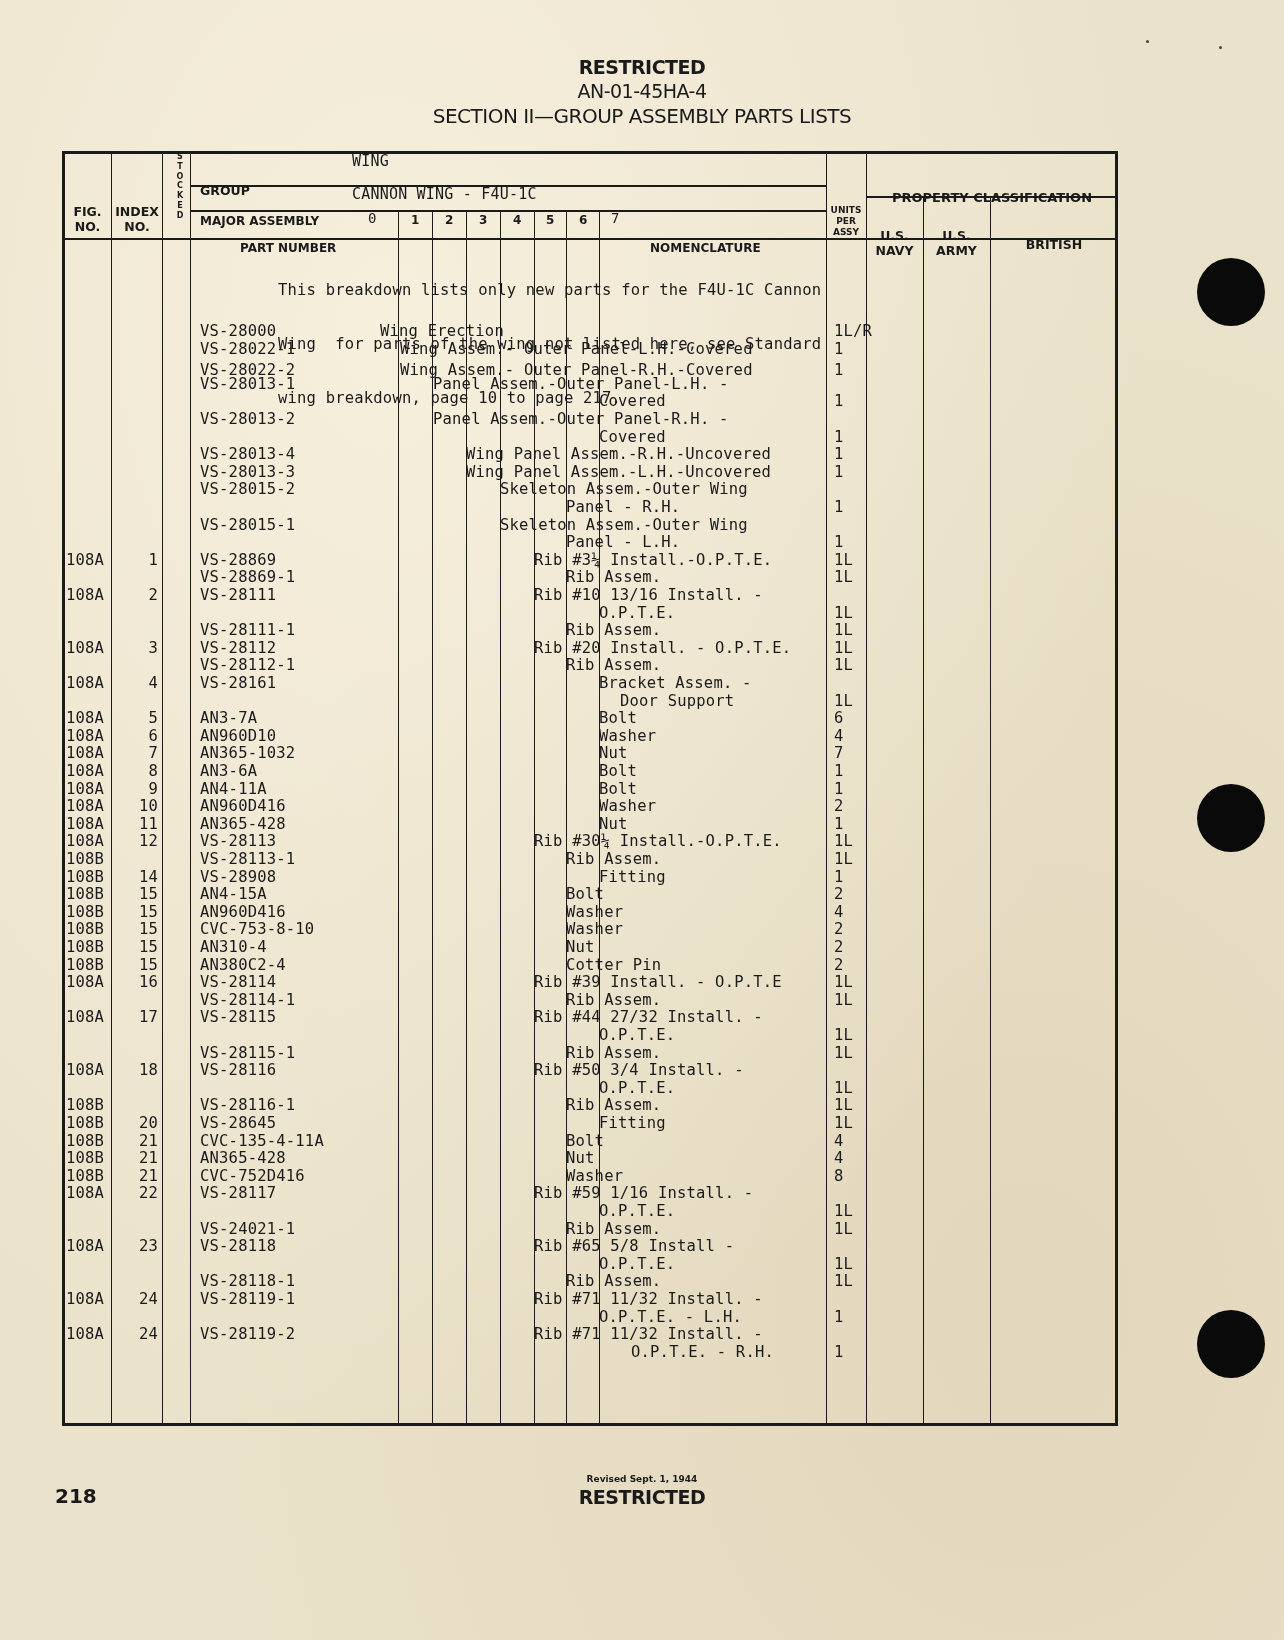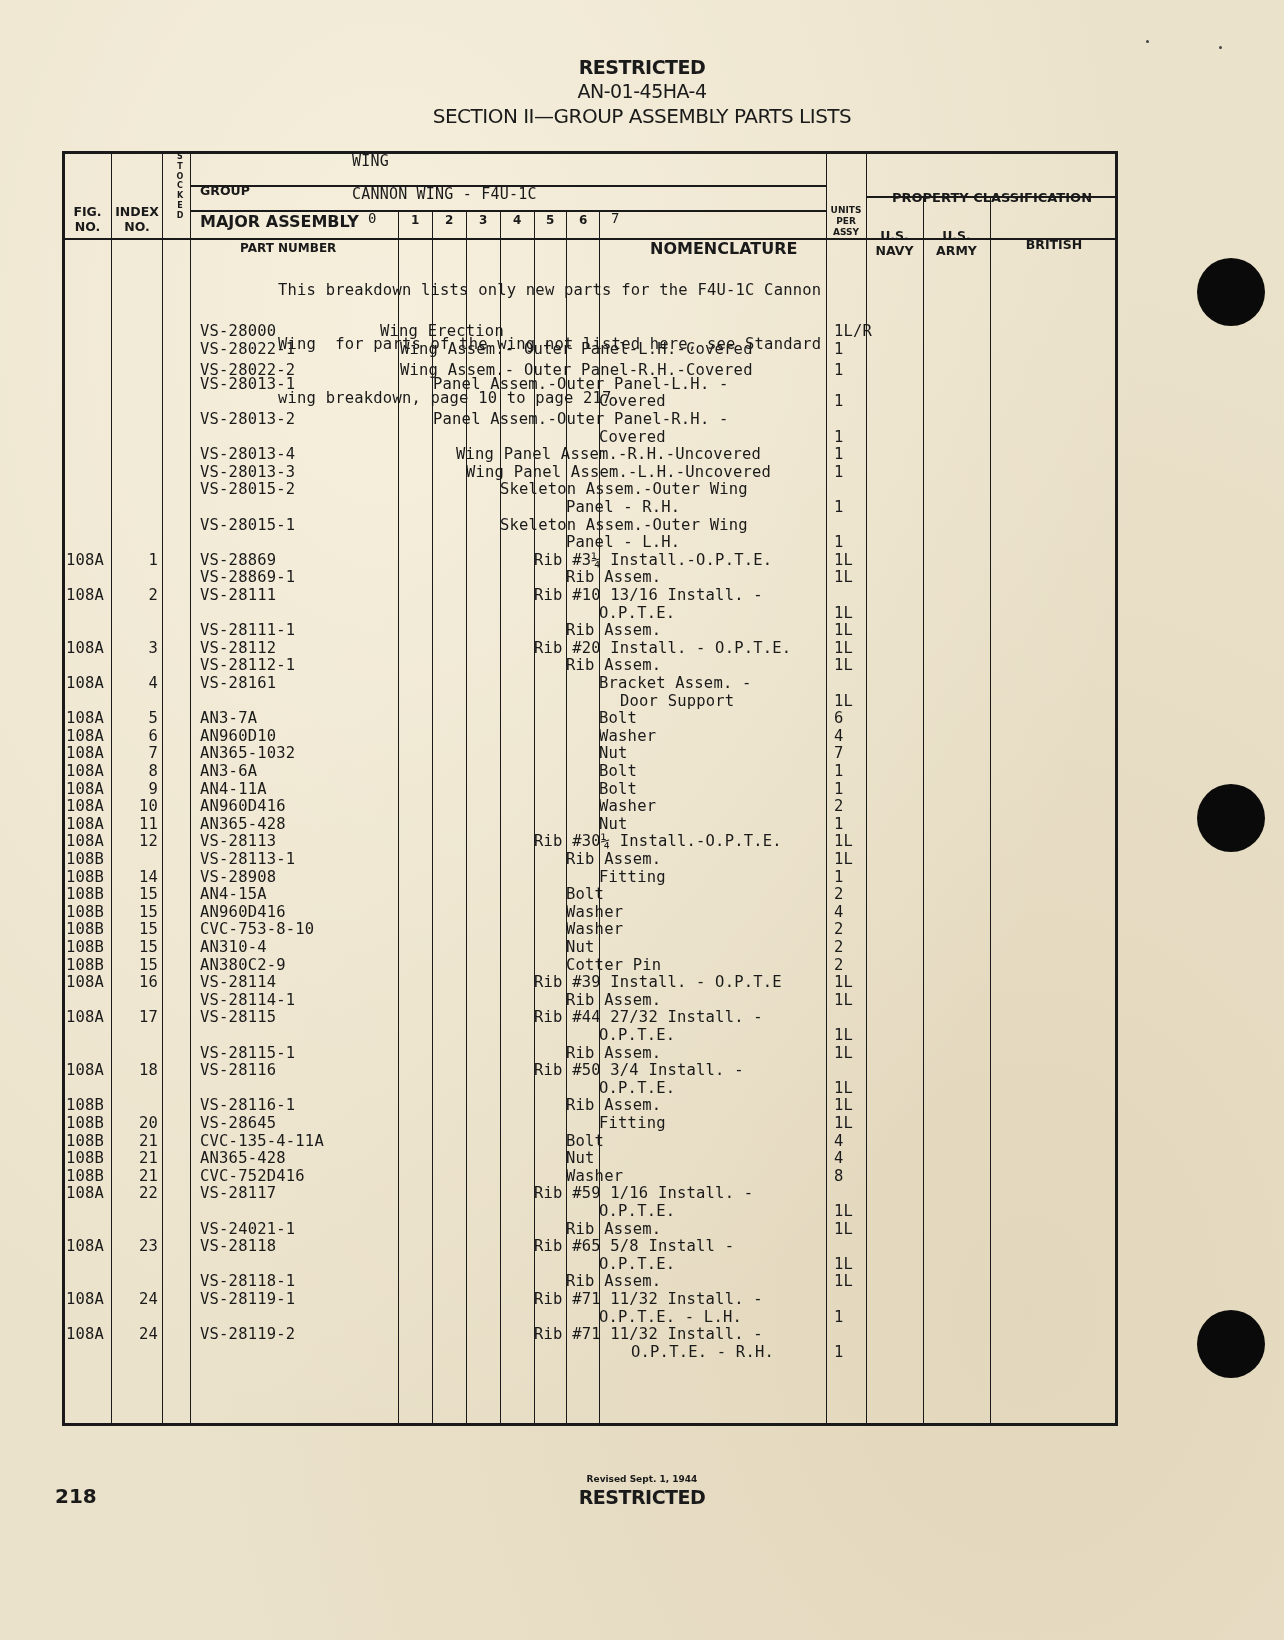--- a/index.html
+++ b/index.html
@@ -86,32 +86,32 @@
   <div>S</div>
   <div>T</div>
   <div>O</div>
   <div>C</div>
   <div>K</div>
   <div>E</div>
   <div>D</div>
 </div>
 <div class="hcell" style="left:200px;top:159px;text-align:left">GROUP</div>
 <div class="hval typed" style="left:352px;top:152px;font-size:15px">WING</div>
-<div class="hcell" style="left:200px;top:190px;text-align:center;font-size:16px">MAJOR ASSEMBLY</div>
+<div class="hcell" style="left:200px;top:190px;text-align:center;font-size:12px">MAJOR ASSEMBLY</div>
 <div class="hval typed" style="left:352px;top:185px;font-size:15px">CANNON WING - F4U-1C</div>
 <div class="hcell" style="left:240px;top:217px;text-align:left;font-size:12px">PART NUMBER</div>
 <div class="digit" style="left:368px;font-weight:normal;font-family:'DejaVu Sans Mono',monospace;font-size:14px;top:210px">0</div>
 <div class="digit" style="left:411px">1</div>
 <div class="digit" style="left:445px">2</div>
 <div class="digit" style="left:479px">3</div>
 <div class="digit" style="left:513px">4</div>
 <div class="digit" style="left:546px">5</div>
 <div class="digit" style="left:579px">6</div>
 <div class="digit" style="left:611px;font-weight:normal;font-family:'DejaVu Sans Mono',monospace;font-size:14px;top:210px">7</div>
-<div class="hcell" style="left:650px;top:217px;text-align:right;font-size:16px">NOMENCLATURE</div>
+<div class="hcell" style="left:650px;top:217px;text-align:right;font-size:12px">NOMENCLATURE</div>
 <div class="hcell hsmall" style="left:826px;top:181px;width:40px">
   <div>UNITS</div>
   <div>PER</div>
   <div>ASSY</div>
 </div>
 <div class="hcell" style="left:866px;top:166px;width:252px;font-size:13px">PROPERTY CLASSIFICATION</div>
 <div class="hcell" style="left:866px;top:204px;width:57px">
   <div>U.S.</div>
   <div>NAVY</div>
 </div>
@@ -128,21 +128,21 @@
 </div>
 
 <div id="rows">
     <div class="row typed" style="top: 322px;"><span class="c-fig"></span><span class="c-idx"></span><span class="c-part">VS-28000</span><span class="c-nom" style="left:380px">Wing Erection</span><span class="c-units">1L/R</span></div>
     <div class="row typed" style="top: 339.6px;"><span class="c-fig"></span><span class="c-idx"></span><span class="c-part">VS-28022-1</span><span class="c-nom" style="left:400px">Wing Assem.- Outer Panel-L.H.-Covered</span><span class="c-units">1</span></div>
     <div class="row typed" style="top: 361px; text-align: right;"><span class="c-fig"></span><span class="c-idx"></span><span class="c-part">VS-28022-2</span><span class="c-nom" style="left:400px">Wing Assem.- Outer Panel-R.H.-Covered</span><span class="c-units">1</span></div>
     <div class="row typed" style="top: 374.8px;"><span class="c-fig"></span><span class="c-idx"></span><span class="c-part">VS-28013-1</span><span class="c-nom" style="left:433px">Panel Assem.-Outer Panel-L.H. -</span><span class="c-units"></span></div>
     <div class="row typed" style="top: 392.4px;"><span class="c-fig"></span><span class="c-idx"></span><span class="c-part"></span><span class="c-nom" style="left:599px">Covered</span><span class="c-units">1</span></div>
     <div class="row typed" style="top: 410px;"><span class="c-fig"></span><span class="c-idx"></span><span class="c-part">VS-28013-2</span><span class="c-nom" style="left:433px">Panel Assem.-Outer Panel-R.H. -</span><span class="c-units"></span></div>
     <div class="row typed" style="top: 427.6px;"><span class="c-fig"></span><span class="c-idx"></span><span class="c-part"></span><span class="c-nom" style="left:599px">Covered</span><span class="c-units">1</span></div>
-    <div class="row typed" style="top: 445.2px;"><span class="c-fig"></span><span class="c-idx"></span><span class="c-part">VS-28013-4</span><span class="c-nom" style="left:456px">Wing Panel Assem.-R.H.-Uncovered</span><span class="c-units">1</span></div>
+    <div class="row typed" style="top: 445.2px;"><span class="c-fig"></span><span class="c-idx"></span><span class="c-part">VS-28013-4</span><span class="c-nom" style="left:466px">Wing Panel Assem.-R.H.-Uncovered</span><span class="c-units">1</span></div>
     <div class="row typed" style="top: 462.8px;"><span class="c-fig"></span><span class="c-idx"></span><span class="c-part">VS-28013-3</span><span class="c-nom" style="left:466px">Wing Panel Assem.-L.H.-Uncovered</span><span class="c-units">1</span></div>
     <div class="row typed" style="top: 480.4px;"><span class="c-fig"></span><span class="c-idx"></span><span class="c-part">VS-28015-2</span><span class="c-nom" style="left:500px">Skeleton Assem.-Outer Wing</span><span class="c-units"></span></div>
     <div class="row typed" style="top: 498px;"><span class="c-fig"></span><span class="c-idx"></span><span class="c-part"></span><span class="c-nom" style="left:566px">Panel - R.H.</span><span class="c-units">1</span></div>
     <div class="row typed" style="top: 515.6px;"><span class="c-fig"></span><span class="c-idx"></span><span class="c-part">VS-28015-1</span><span class="c-nom" style="left:500px">Skeleton Assem.-Outer Wing</span><span class="c-units"></span></div>
     <div class="row typed" style="top: 533.2px;"><span class="c-fig"></span><span class="c-idx"></span><span class="c-part"></span><span class="c-nom" style="left:566px">Panel - L.H.</span><span class="c-units">1</span></div>
     <div class="row typed" style="top: 550.8px;"><span class="c-fig">108A</span><span class="c-idx">1</span><span class="c-part">VS-28869</span><span class="c-nom" style="left:534px">Rib #3¼ Install.-O.P.T.E.</span><span class="c-units">1L</span></div>
     <div class="row typed" style="top: 568.4px;"><span class="c-fig"></span><span class="c-idx"></span><span class="c-part">VS-28869-1</span><span class="c-nom" style="left:566px">Rib Assem.</span><span class="c-units">1L</span></div>
     <div class="row typed" style="top: 586px;"><span class="c-fig">108A</span><span class="c-idx">2</span><span class="c-part">VS-28111</span><span class="c-nom" style="left:534px">Rib #10 13/16 Install. -</span><span class="c-units"></span></div>
     <div class="row typed" style="top: 603.6px;"><span class="c-fig"></span><span class="c-idx"></span><span class="c-part"></span><span class="c-nom" style="left:599px">O.P.T.E.</span><span class="c-units">1L</span></div>
     <div class="row typed" style="top: 621.2px;"><span class="c-fig"></span><span class="c-idx"></span><span class="c-part">VS-28111-1</span><span class="c-nom" style="left:566px">Rib Assem.</span><span class="c-units">1L</span></div>
@@ -157,21 +157,21 @@
     <div class="row typed" style="top: 779.6px;"><span class="c-fig">108A</span><span class="c-idx">9</span><span class="c-part">AN4-11A</span><span class="c-nom" style="left:599px">Bolt</span><span class="c-units">1</span></div>
     <div class="row typed" style="top: 797.2px;"><span class="c-fig">108A</span><span class="c-idx">10</span><span class="c-part">AN960D416</span><span class="c-nom" style="left:599px">Washer</span><span class="c-units">2</span></div>
     <div class="row typed" style="top: 814.8px;"><span class="c-fig">108A</span><span class="c-idx">11</span><span class="c-part">AN365-428</span><span class="c-nom" style="left:599px">Nut</span><span class="c-units">1</span></div>
     <div class="row typed" style="top: 832.4px;"><span class="c-fig">108A</span><span class="c-idx">12</span><span class="c-part">VS-28113</span><span class="c-nom" style="left:534px">Rib #30¼ Install.-O.P.T.E.</span><span class="c-units">1L</span></div>
     <div class="row typed" style="top: 850px;"><span class="c-fig">108B</span><span class="c-idx"></span><span class="c-part">VS-28113-1</span><span class="c-nom" style="left:566px">Rib Assem.</span><span class="c-units">1L</span></div>
     <div class="row typed" style="top: 867.6px;"><span class="c-fig">108B</span><span class="c-idx">14</span><span class="c-part">VS-28908</span><span class="c-nom" style="left:599px">Fitting</span><span class="c-units">1</span></div>
     <div class="row typed" style="top: 885.2px;"><span class="c-fig">108B</span><span class="c-idx">15</span><span class="c-part">AN4-15A</span><span class="c-nom" style="left:566px">Bolt</span><span class="c-units">2</span></div>
     <div class="row typed" style="top: 902.8px;"><span class="c-fig">108B</span><span class="c-idx">15</span><span class="c-part">AN960D416</span><span class="c-nom" style="left:566px">Washer</span><span class="c-units">4</span></div>
     <div class="row typed" style="top: 920.4px;"><span class="c-fig">108B</span><span class="c-idx">15</span><span class="c-part">CVC-753-8-10</span><span class="c-nom" style="left:566px">Washer</span><span class="c-units">2</span></div>
     <div class="row typed" style="top: 938px;"><span class="c-fig">108B</span><span class="c-idx">15</span><span class="c-part">AN310-4</span><span class="c-nom" style="left:566px">Nut</span><span class="c-units">2</span></div>
-    <div class="row typed" style="top: 955.6px;"><span class="c-fig">108B</span><span class="c-idx">15</span><span class="c-part">AN380C2-9</span><span class="c-nom" style="left:566px">Cotter Pin</span><span class="c-units">2</span></div>
+    <div class="row typed" style="top: 955.6px;"><span class="c-fig">108B</span><span class="c-idx">15</span><span class="c-part">AN380C2-4</span><span class="c-nom" style="left:566px">Cotter Pin</span><span class="c-units">2</span></div>
     <div class="row typed" style="top: 973.2px;"><span class="c-fig">108A</span><span class="c-idx">16</span><span class="c-part">VS-28114</span><span class="c-nom" style="left:534px">Rib #39 Install. - O.P.T.E</span><span class="c-units">1L</span></div>
     <div class="row typed" style="top: 990.8px;"><span class="c-fig"></span><span class="c-idx"></span><span class="c-part">VS-28114-1</span><span class="c-nom" style="left:566px">Rib Assem.</span><span class="c-units">1L</span></div>
     <div class="row typed" style="top: 1008.4px;"><span class="c-fig">108A</span><span class="c-idx">17</span><span class="c-part">VS-28115</span><span class="c-nom" style="left:534px">Rib #44 27/32 Install. -</span><span class="c-units"></span></div>
     <div class="row typed" style="top: 1026px;"><span class="c-fig"></span><span class="c-idx"></span><span class="c-part"></span><span class="c-nom" style="left:599px">O.P.T.E.</span><span class="c-units">1L</span></div>
     <div class="row typed" style="top: 1043.6px;"><span class="c-fig"></span><span class="c-idx"></span><span class="c-part">VS-28115-1</span><span class="c-nom" style="left:566px">Rib Assem.</span><span class="c-units">1L</span></div>
     <div class="row typed" style="top: 1061.2px;"><span class="c-fig">108A</span><span class="c-idx">18</span><span class="c-part">VS-28116</span><span class="c-nom" style="left:534px">Rib #50 3/4 Install. -</span><span class="c-units"></span></div>
     <div class="row typed" style="top: 1078.8px;"><span class="c-fig"></span><span class="c-idx"></span><span class="c-part"></span><span class="c-nom" style="left:599px">O.P.T.E.</span><span class="c-units">1L</span></div>
     <div class="row typed" style="top: 1096.4px;"><span class="c-fig">108B</span><span class="c-idx"></span><span class="c-part">VS-28116-1</span><span class="c-nom" style="left:566px">Rib Assem.</span><span class="c-units">1L</span></div>
     <div class="row typed" style="top: 1114px;"><span class="c-fig">108B</span><span class="c-idx">20</span><span class="c-part">VS-28645</span><span class="c-nom" style="left:599px">Fitting</span><span class="c-units">1L</span></div>
     <div class="row typed" style="top: 1131.6px;"><span class="c-fig">108B</span><span class="c-idx">21</span><span class="c-part">CVC-135-4-11A</span><span class="c-nom" style="left:566px">Bolt</span><span class="c-units">4</span></div>

